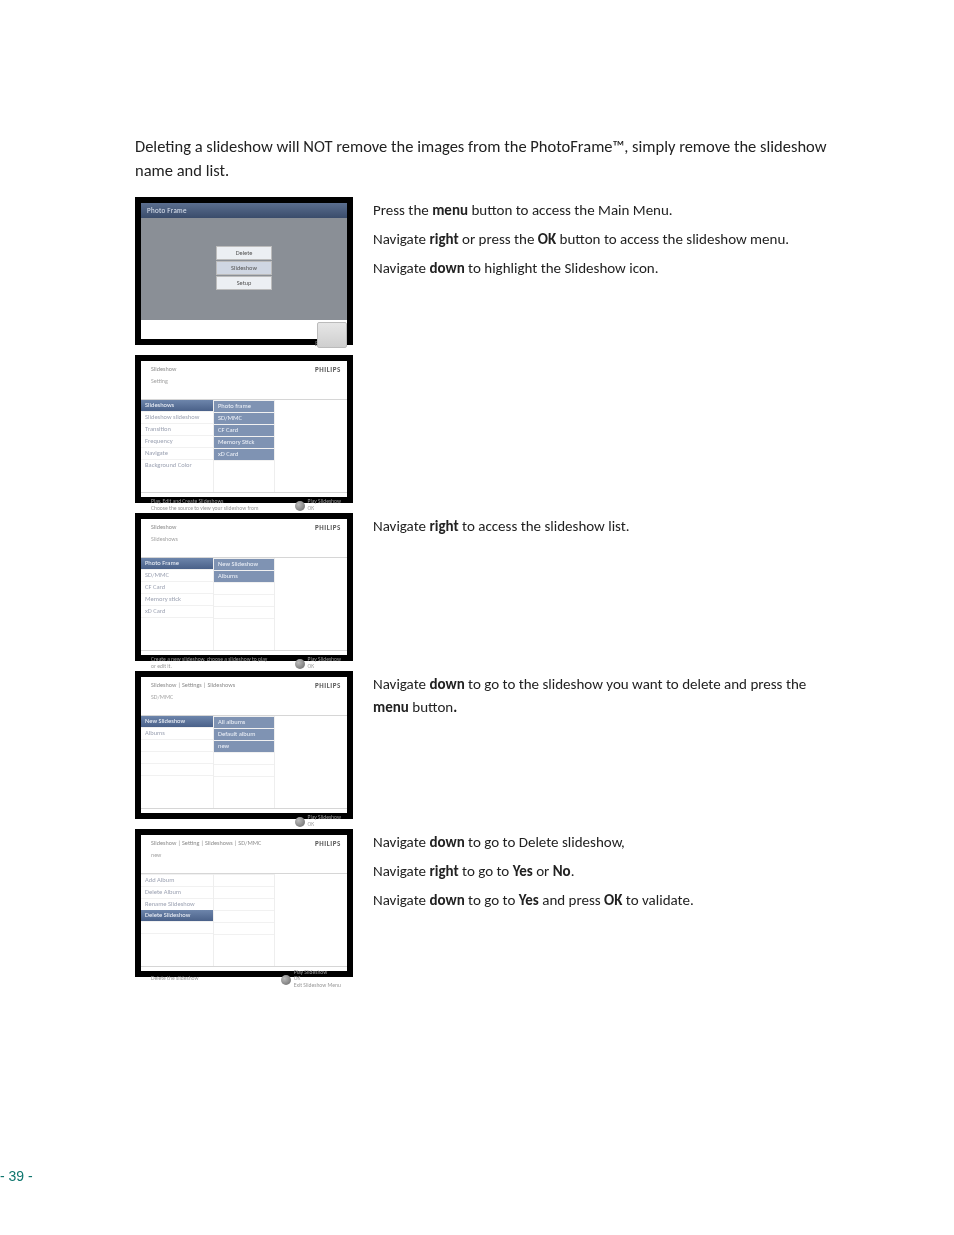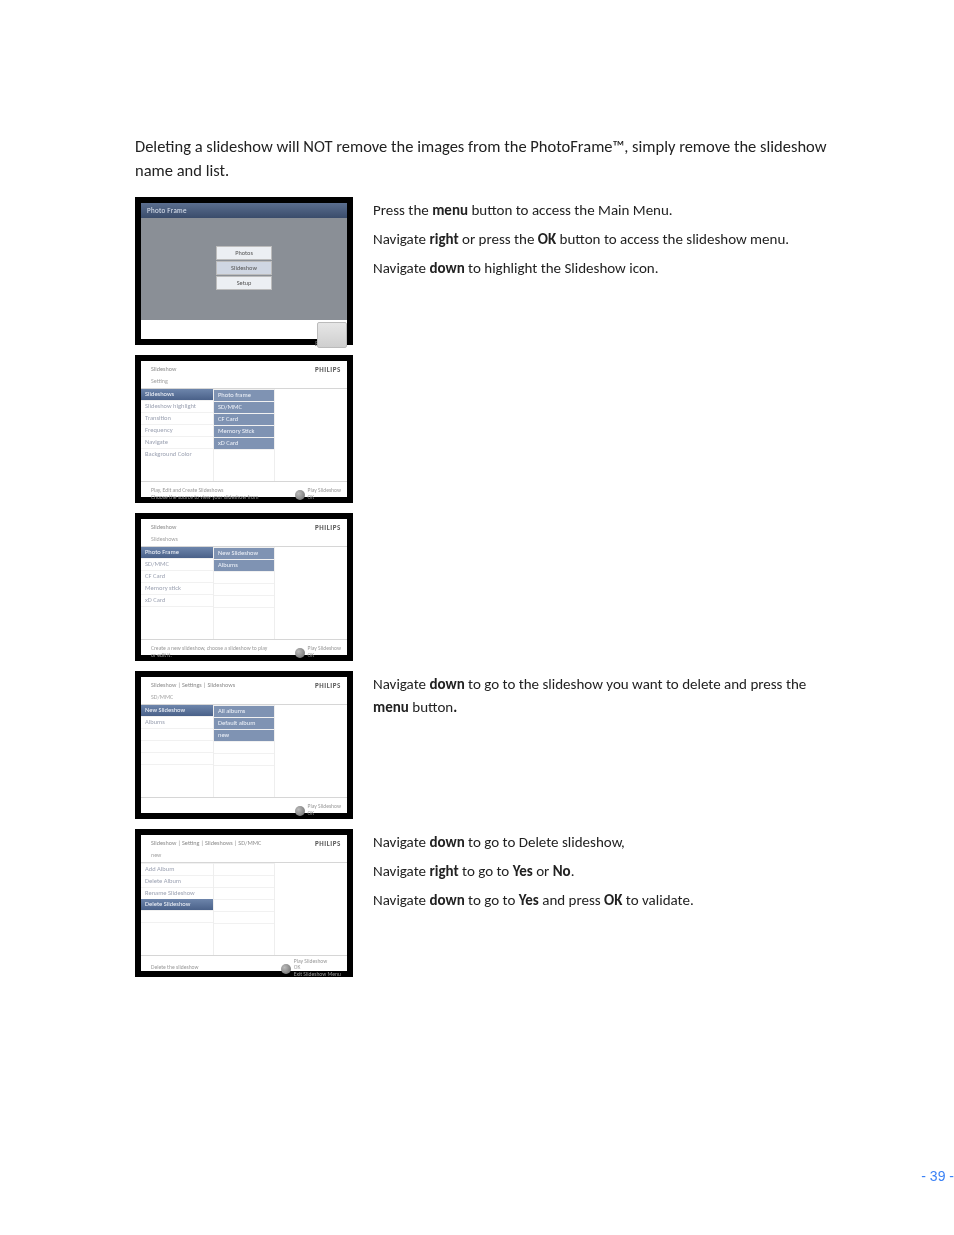--- a/index.html
+++ b/index.html
@@ -113,21 +113,21 @@
   .sg { height: 148px; }
   .sg .top {
     display: flex;
     justify-content: space-between;
     align-items: center;
     padding: 4px 6px 2px 10px;
     font-size: 6.2px;
   }
   .sg .crumb { color: #8c8c8c; }
   .sg .sub {
-    padding: 1px 6px 3px 10px;
+    padding: 1px 6px 14px 10px;
     color: #a5a5a5;
     border-bottom: 1px solid #d6d6d6;
     font-size: 6px;
   }
   .sg .grid {
     display: flex;
     height: 92px;
   }
   .col {
     width: 60px;
@@ -171,40 +171,40 @@
     vertical-align: middle;
     margin-right: 3px;
   }
   .hint1 { max-width: 120px; line-height: 1.2; }
   .hint2 { line-height: 1.2; text-align: left; }
 
   .page-num {
     position: absolute;
     left: 0; right: 0;
     top: 1168px;
-    text-align: right;
+    text-align: left;
     font-size: 14px;
-    color: #3b82f6;
+    color: #0f766e;
     font-family: sans-serif;
   }
 </style>
 </head>
 <body>
 
 <div class="page">
 
 
   <p class="intro">Deleting a slideshow will NOT remove the images from the PhotoFrame™, simply remove the slideshow name and list.</p>
 
   <div class="step">
     <div class="shot s1">
       <div class="head">Photo Frame</div>
       <div class="body">
         <div class="menu">
-          <div>Photos</div>
+          <div>Delete</div>
           <div class="sel">Slideshow</div>
           <div>Setup</div>
         </div>
         <div class="preview"></div>
       </div>
       <div class="foot">
           <span class="brand">PHILIPS</span>
         </div>
     </div>
     <div class="instr">
@@ -217,21 +217,21 @@
   <div class="step">
     <div class="shot sg">
       <div class="top">
           <span class="crumb">Slideshow</span>
           <span class="brand">PHILIPS</span>
         </div>
       <div class="sub">Setting</div>
       <div class="grid">
         <div class="col wide">
           <div class="row hl">Slideshows</div>
-          <div class="row">Slideshow highlight</div>
+          <div class="row">Slideshow slideshow</div>
           <div class="row">Transition</div>
           <div class="row">Frequency</div>
           <div class="row">Navigate</div>
           <div class="row">Background Color</div>
         </div>
         <div class="col">
           <div class="row hl2">Photo frame</div>
           <div class="row hl2">SD/MMC</div>
           <div class="row hl2">CF Card</div>
           <div class="row hl2">Memory Stick</div>
@@ -274,20 +274,23 @@
           <div class="row blank">.</div>
         </div>
         <div class="col2"></div>
       </div>
       <div class="bottom">
         <div class="hint1">Create a new slideshow, choose a slideshow to play or edit it.</div>
         <div><span class="joy"></span><span class="hint2" style="white-space:pre-line;display:inline-block;vertical-align:middle">Play Slideshow
 OK</span></div>
       </div>
     </div>
+    <div class="instr">
+      <p><span>Navigate </span><b>right</b><span> to access the slideshow list.</span></p>
+    </div>
   </div>
 
   <div class="step">
     <div class="shot sg">
       <div class="top">
           <span class="crumb">Slideshow | Settings | Slideshows</span>
           <span class="brand">PHILIPS</span>
         </div>
       <div class="sub">SD/MMC</div>
       <div class="grid">

